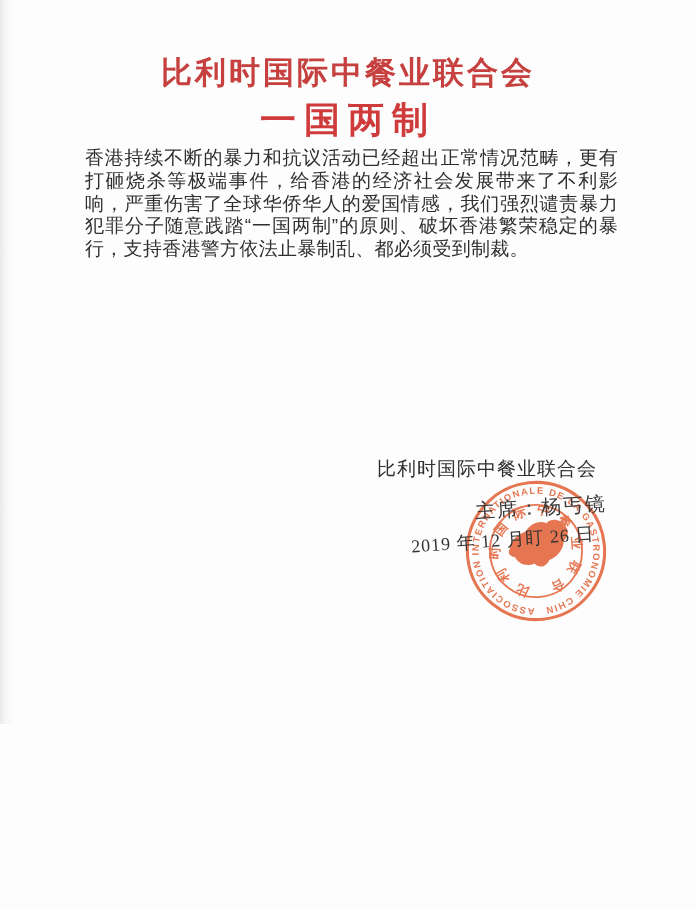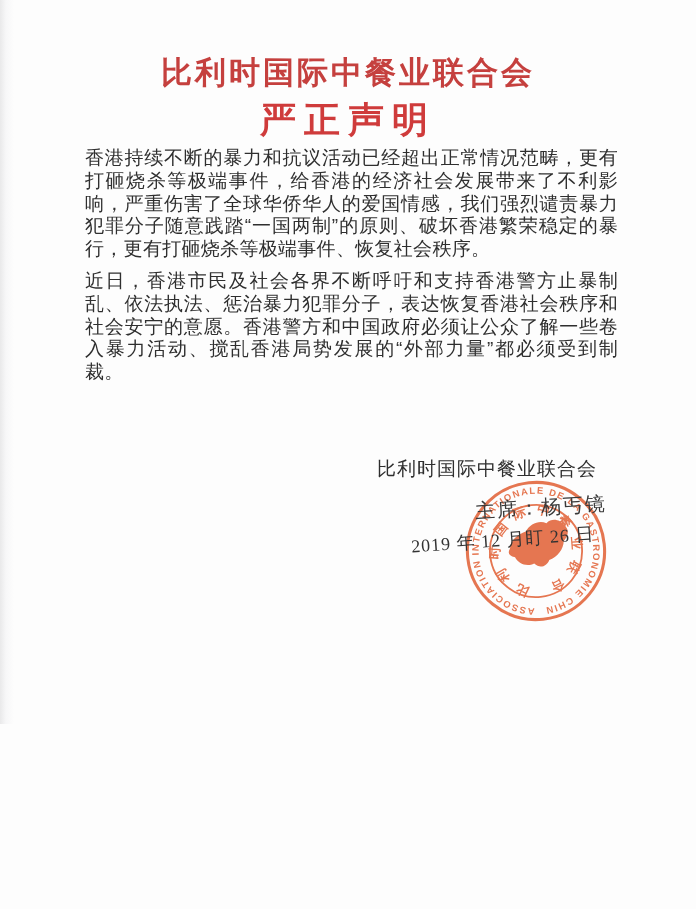--- a/index.html
+++ b/index.html
@@ -56,25 +56,24 @@
     width:174px; height:174px;
     z-index:1;
   }
 </style>
 </head>
 <body>
 
 <div class="page">
 
   <div class="title">比利时国际中餐业联合会</div>
-  <div class="subtitle">严正声明</div>
+  <div class="subtitle">一国两制</div>
 
   <div class="content">
-    <p>香港持续不断的暴力和抗议活动已经超出正常情况范畴，更有打砸烧杀等极端事件，给香港的经济社会发展带来了不利影响，严重伤害了全球华侨华人的爱国情感，我们强烈谴责暴力犯罪分子随意践踏“一国两制”的原则、破坏香港繁荣稳定的暴行，更有打砸烧杀等极端事件、恢复社会秩序。</p>
-    <p>近日，香港市民及社会各界不断呼吁和支持香港警方止暴制乱、依法执法、惩治暴力犯罪分子，表达恢复香港社会秩序和社会安宁的意愿。香港警方和中国政府必须让公众了解一些卷入暴力活动、搅乱香港局势发展的“外部力量”都必须受到制裁。</p>
+    <p>香港持续不断的暴力和抗议活动已经超出正常情况范畴，更有打砸烧杀等极端事件，给香港的经济社会发展带来了不利影响，严重伤害了全球华侨华人的爱国情感，我们强烈谴责暴力犯罪分子随意践踏“一国两制”的原则、破坏香港繁荣稳定的暴行，支持香港警方依法止暴制乱、都必须受到制裁。</p>
   </div>
 
   <div class="sig-org">比利时国际中餐业联合会</div>
   <div class="sig-chairman">主席：杨丐镜</div>
   <div class="sig-date">2019 年 12 月盯 26 日</div>
 
   <svg class="seal" viewBox="0 0 170 170" width="174" height="174" aria-hidden="true">
     <defs>
       <path id="sealOuterArc" d="M85,141 A56,56 0 1 1 85,29 A56,56 0 1 1 85,141" fill="none"></path>
       <path id="sealInnerArc" d="M85,121 A36,36 0 1 1 85,49 A36,36 0 1 1 85,121" fill="none"></path>

